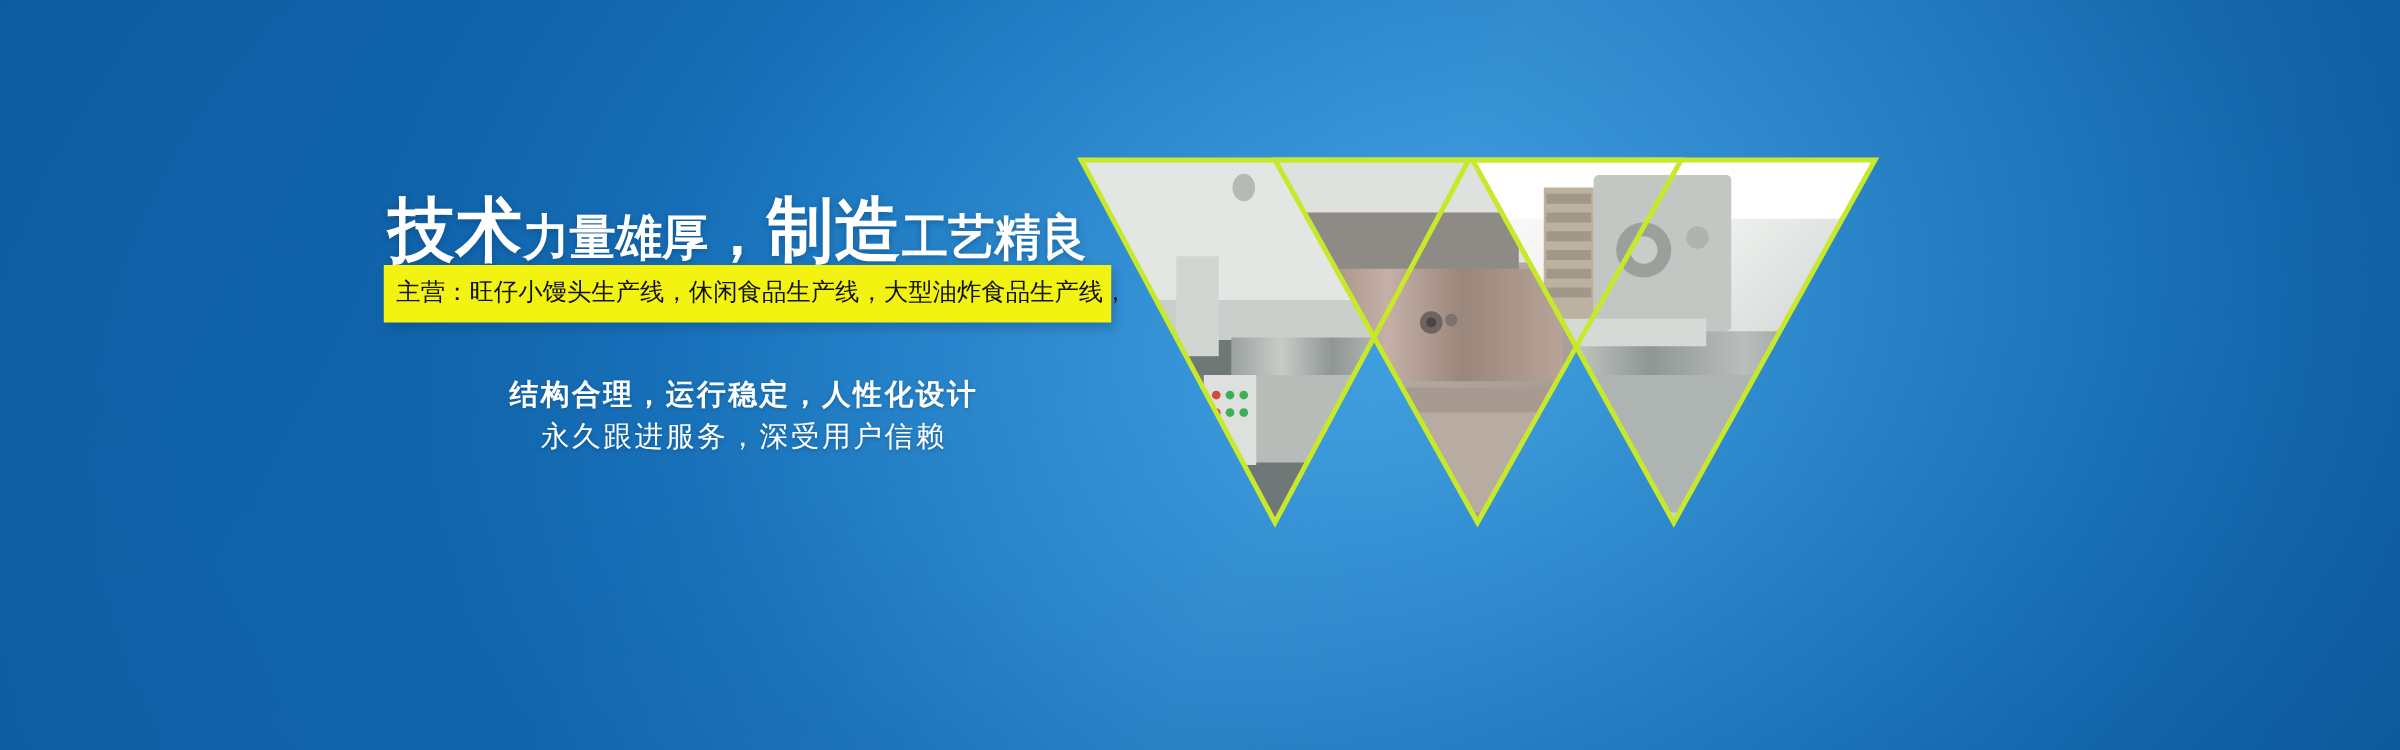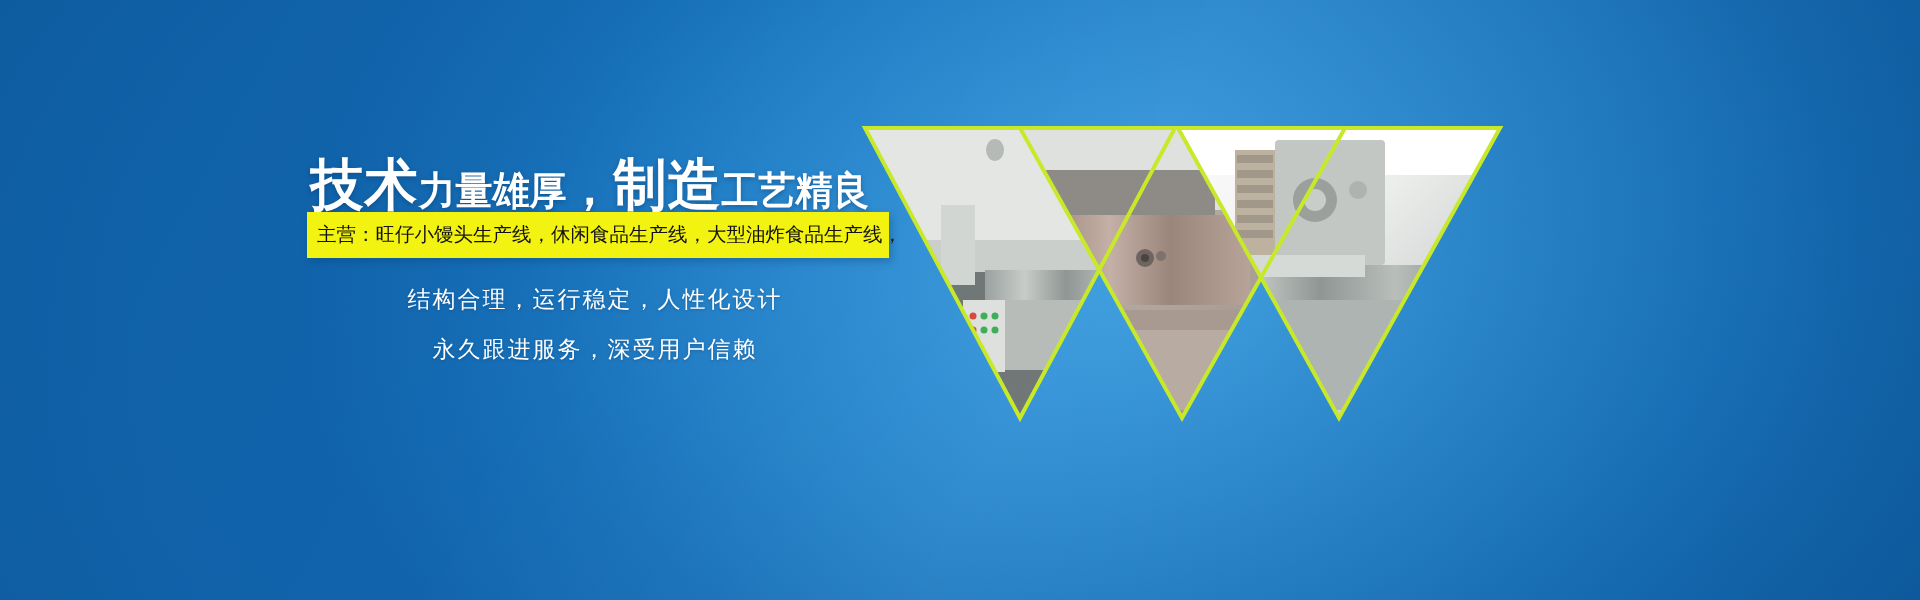--- a/index.html
+++ b/index.html
@@ -61,21 +61,21 @@
     font-weight:normal;
   }
   .yellow-box .line2{letter-spacing:.5px;}
 
   .sub{
     position:absolute;left:300px;width:590px;text-align:center;
     color:#ffffff;font-size:23px;line-height:1;letter-spacing:2px;
     text-shadow:0 1px 3px rgba(8,60,110,.40);
     white-space:nowrap;
   }
-  .sub1{top:288px;}
+  .sub1{top:304px;font-weight:bold;}
   .sub2{top:338px;}
 
   
   .tri-wrap{
     position:absolute;left:845px;top:0;width:1075px;height:600px;
   }
 </style>
 </head>
 <body>
 

